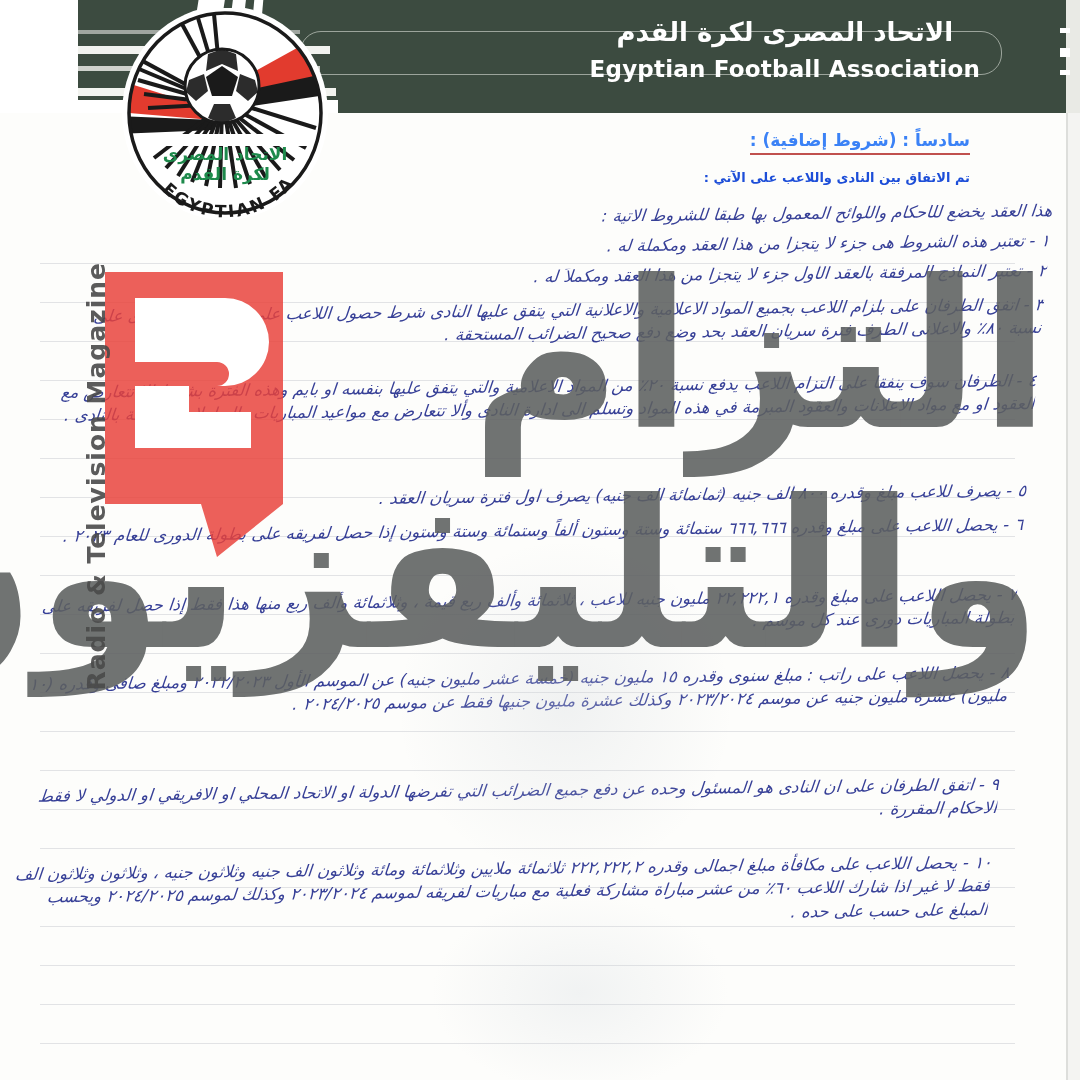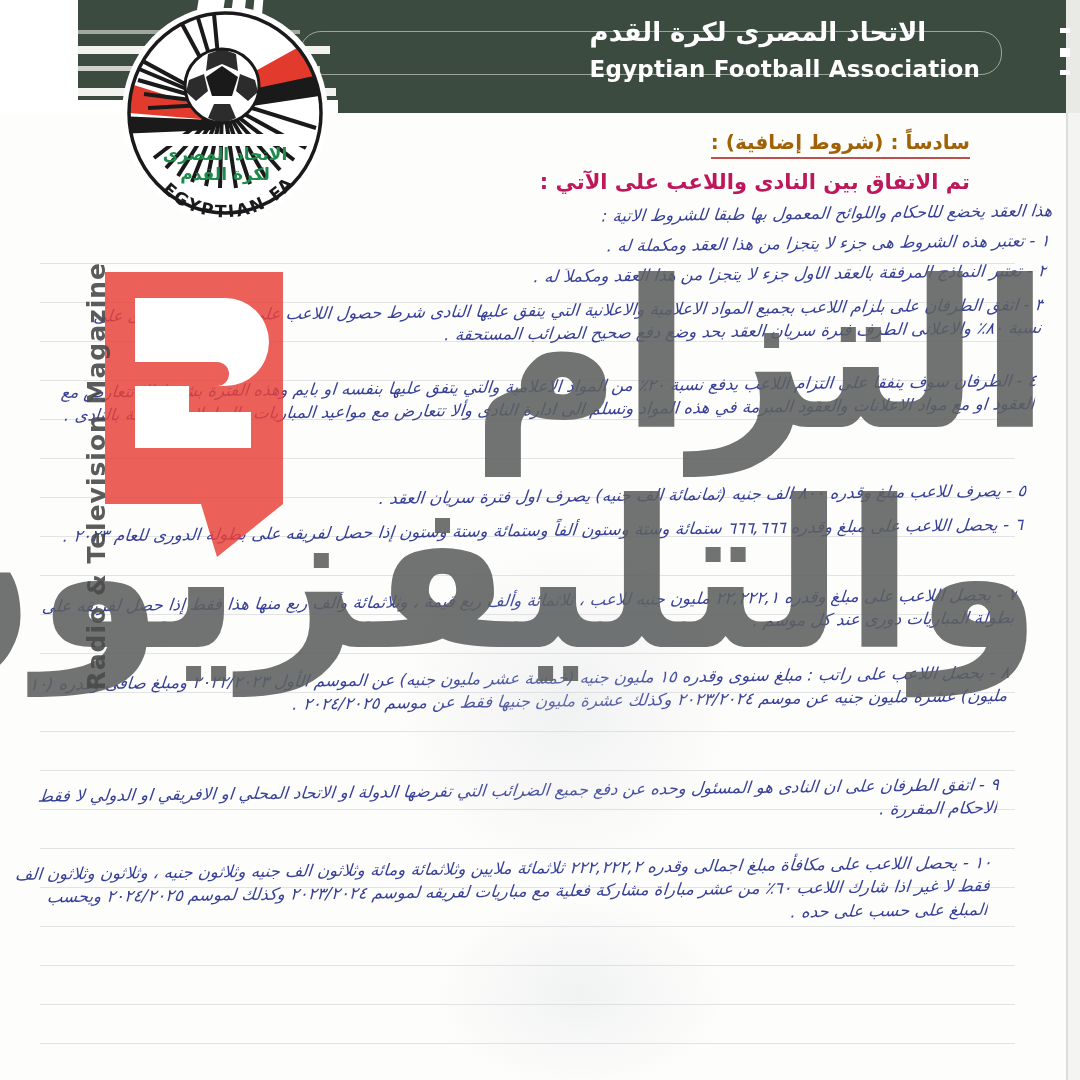--- a/index.html
+++ b/index.html
@@ -48,21 +48,21 @@
   .hdr-diag3{
     position:absolute;left:252px;top:-24px;width:9px;height:100px;
     background:#ffffff;transform:rotate(5deg);
   }
   .hdr-rightedge{
     position:absolute;right:0;top:0;width:14px;height:113px;background:#e9eae5;
   }
   .hdr-rightedge i{position:absolute;left:-6px;background:#ffffff;width:10px;height:5px;}
 
   .hdr-text{
-    position:absolute;right:100px;top:18px;text-align:left;color:#ffffff;
+    position:absolute;right:100px;top:18px;text-align:center;color:#ffffff;
     line-height:1.12;
   }
   .hdr-ar{font-size:26px;font-weight:bold;letter-spacing:.5px;direction:rtl;}
   .hdr-en{font-size:23px;font-weight:bold;letter-spacing:.2px;margin-top:10px;}
 
   
   .logo{
     position:absolute;left:118px;top:8px;width:215px;height:218px;z-index:6;
   }
 
@@ -81,27 +81,27 @@
     background:#f4f4f2;
   }
   
   .rule{
     position:absolute;left:40px;width:975px;height:1px;background:#d8dade;opacity:.75;
   }
 
   
   .prn-head{
     position:absolute;right:110px;top:17px;direction:rtl;text-align:right;
-    font-size:20px;font-weight:bold;color:#a16207;letter-spacing:0px;
+    font-size:17px;font-weight:bold;color:#3b82f6;letter-spacing:0px;
     white-space:nowrap;
   }
   .prn-head u{text-decoration:none;border-bottom:2px solid #c0504d;padding-bottom:3px;}
   .prn-sub{
     position:absolute;right:110px;top:57px;direction:rtl;text-align:right;
-    font-size:21px;font-weight:bold;color:#be185d;white-space:nowrap;
+    font-size:13px;font-weight:bold;color:#1d4ed8;white-space:nowrap;
   }
 
   
   .hw{
     position:absolute;left:40px;top:0;width:980px;
     direction:rtl;text-align:right;
     color:#27308f;
     font-family:"DejaVu Sans","Liberation Sans",sans-serif;
     font-size:16.5px;
     line-height:1.0;

